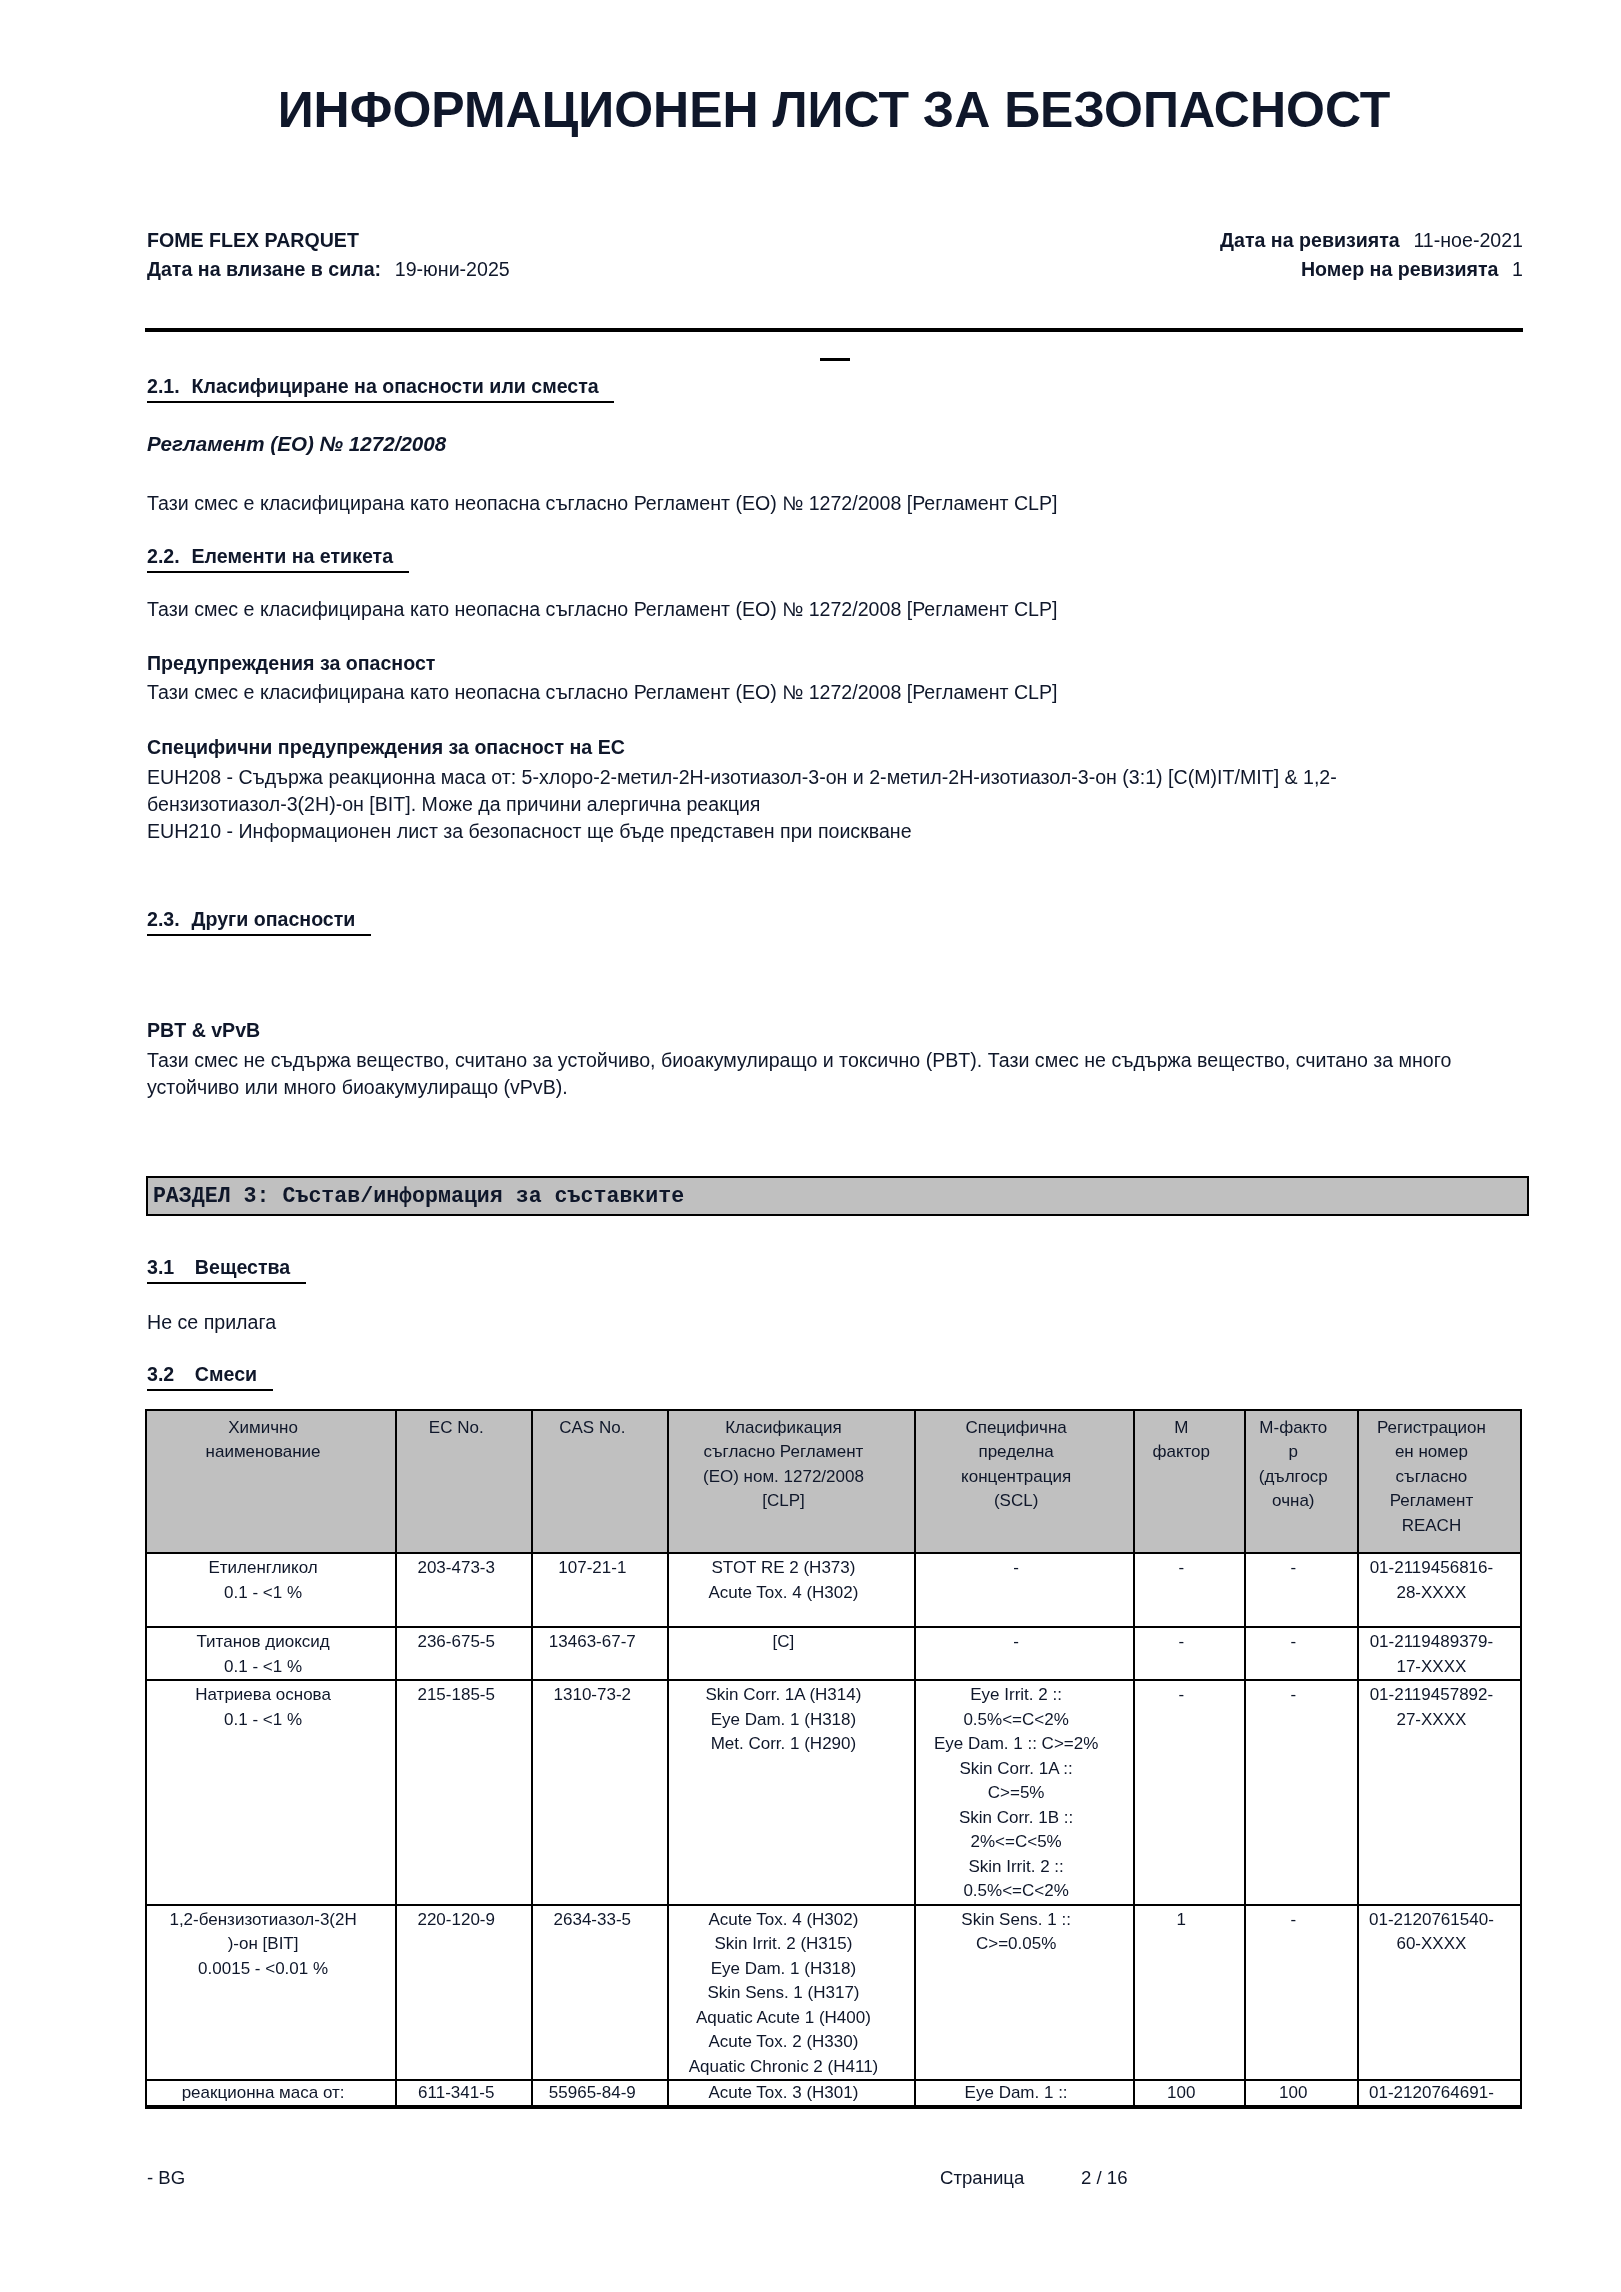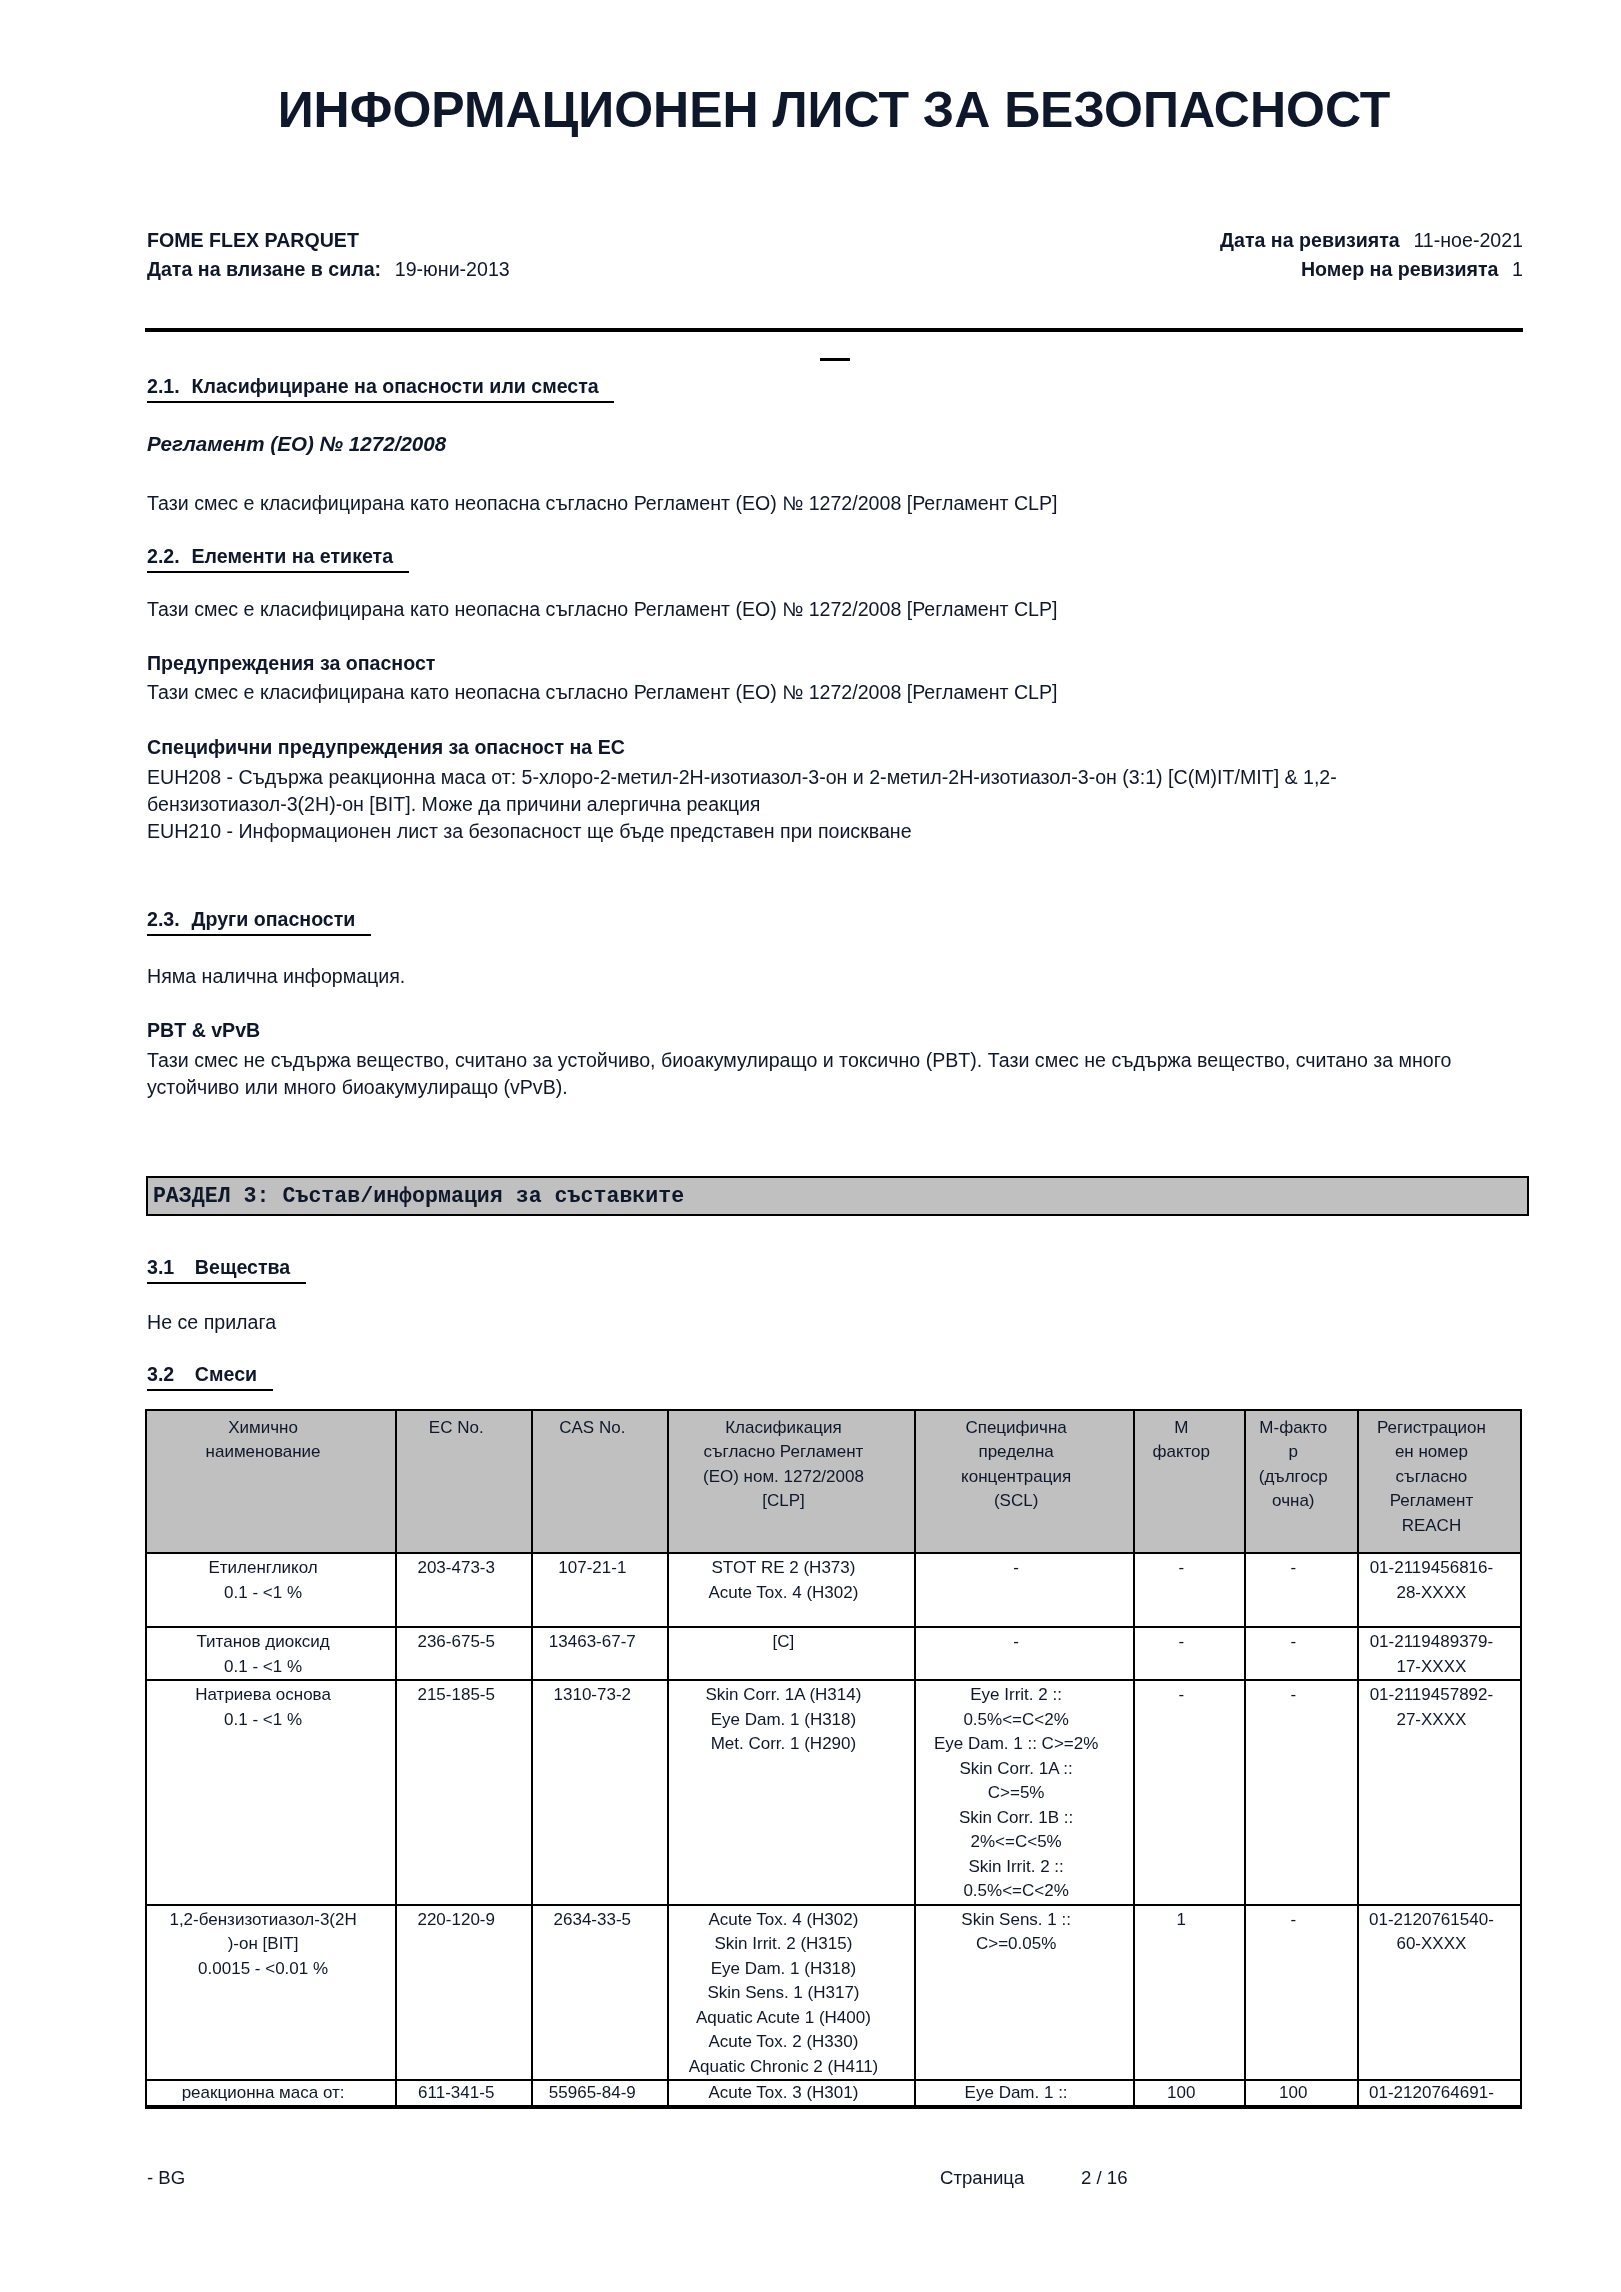--- a/index.html
+++ b/index.html
@@ -90,21 +90,21 @@
 </style>
 </head>
 <body>
 
 <div class="page">
 
   <div class="abs doc-title">ИНФОРМАЦИОНЕН ЛИСТ ЗА БЕЗОПАСНОСТ</div>
 
   <div class="abs hdr hdr-left">
     <div class="b">FOME FLEX PARQUET</div>
-    <div><span class="b">Дата на влизане в сила:</span><span class="val">19-юни-2013</span></div>
+    <div><span class="b">Дата на влизане в сила:</span><span class="val">19-юни-2025</span></div>
   </div>
 
   <div class="abs hdr hdr-right">
     <div><span class="b">Дата на ревизията</span><span class="val">11-ное-2021</span></div>
     <div><span class="b">Номер на ревизията</span><span class="val">1</span></div>
   </div>
 
   <div class="abs rule"></div>
   <div class="abs dash"></div>
 
@@ -129,21 +129,20 @@
   <div class="abs bold-heading" style="left:147px;top:736px;">Специфични предупреждения за опасност на ЕС</div>
 
   <div class="abs body-text" style="top:764px;max-width:1294px;">EUH208 - Съдържа реакционна маса от: 5-хлоро-2-метил-2H-изотиазол-3-он и 2-метил-2H-изотиазол-3-он (3:1) [C(M)IT/MIT] &amp; 1,2-бензизотиазол-3(2H)-он [BIT]. Може да причини алергична реакция</div>
 
   <div class="abs body-text" style="top:818px;">EUH210 - Информационен лист за безопасност ще бъде представен при поискване</div>
 
   <div class="abs heading" style="left:147px;top:908px;">
     <span class="uline"><span>2.3.</span><span class="g2">Други опасности</span></span>
   </div>
 
-  <div class="abs body-text" style="top:963px;">Няма налична информация.</div>
 
   <div class="abs bold-heading" style="left:147px;top:1019px;">PBT &amp; vPvB</div>
 
   <div class="abs body-text" style="top:1047px;">Тази смес не съдържа вещество, считано за устойчиво, биоакумулиращо и токсично (PBT). Тази смес не съдържа вещество, считано за много устойчиво или много биоакумулиращо (vPvB).</div>
 
   <div class="abs banner">РАЗДЕЛ 3: Състав/информация за съставките</div>
 
   <div class="abs heading" style="left:147px;top:1256px;">
     <span class="uline"><span>3.1</span><span class="g3">Вещества</span></span>
   </div>

